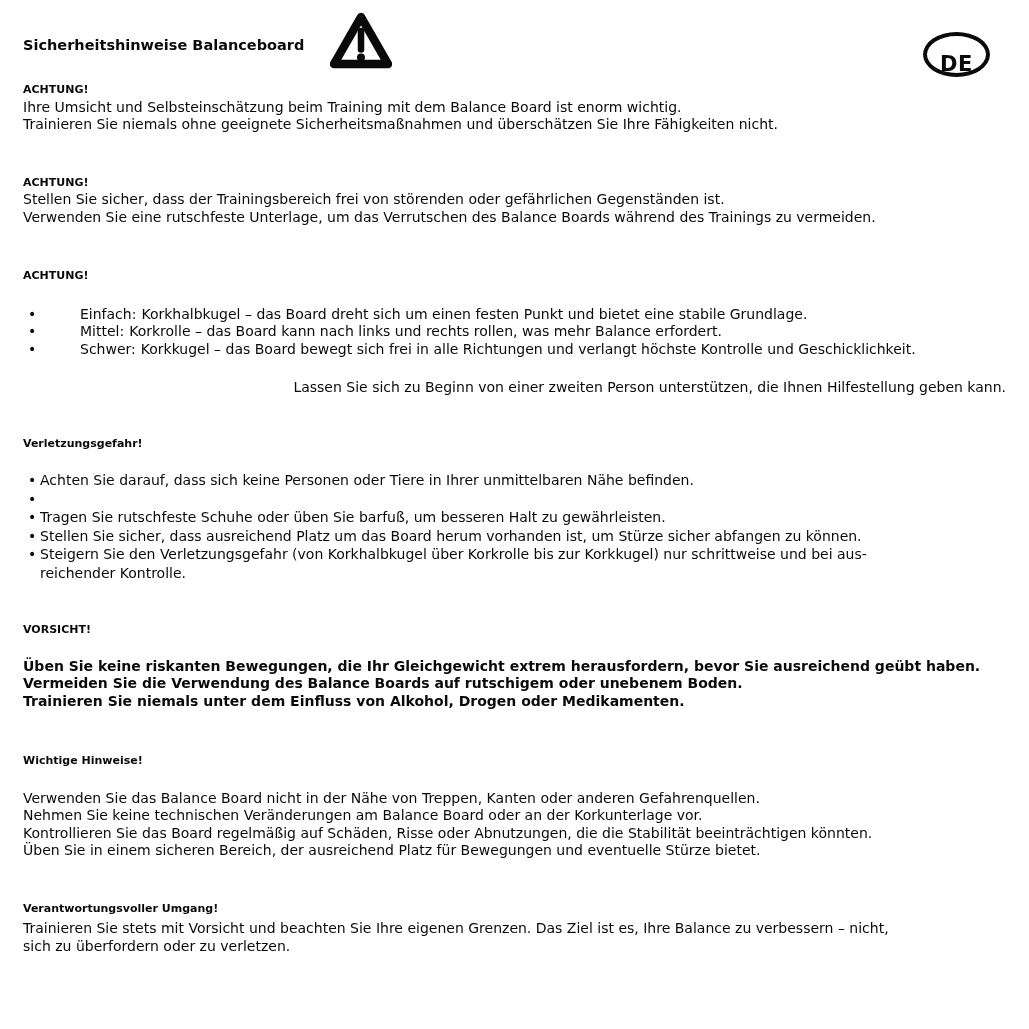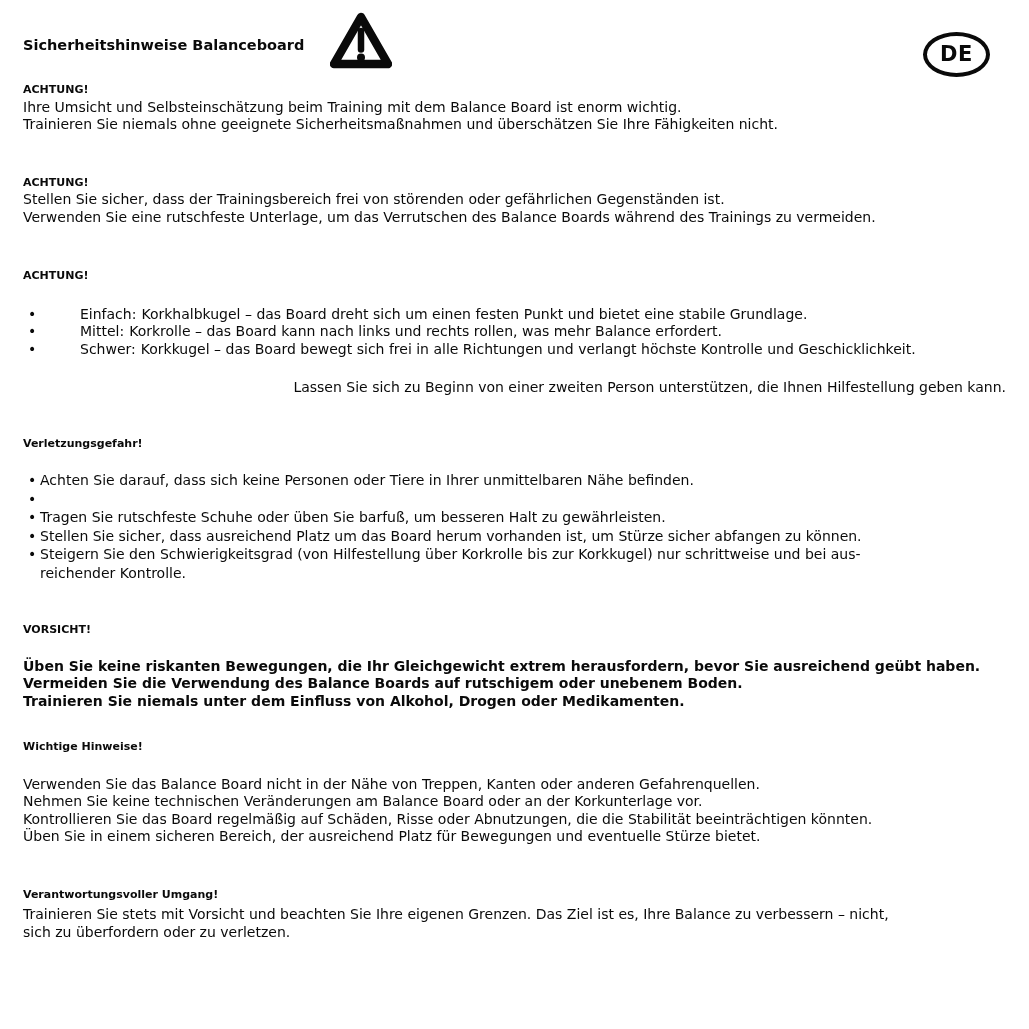--- a/index.html
+++ b/index.html
@@ -17,21 +17,21 @@
   .doc-header { position:relative; height:81px; }
   .title {
     position:absolute; left:0; top:37px;
     font-size:14.5px; font-weight:bold; white-space:nowrap;
   }
   .warn-icon { position:absolute; left:307px; top:11px; }
   .lang-badge {
     position:absolute; right:16px; top:32px;
     width:67px; height:45px;
     border:4.5px solid #0a0a0a; border-radius:50%;
-    display:flex; align-items:center; justify-content:center;
+    display:flex; align-items:flex-end; justify-content:center;
     font-weight:bold; font-size:21px; letter-spacing:0.5px;
   }
 
   .hd { font-size:11px; font-weight:bold; white-space:nowrap; }
   .ln { white-space:nowrap; }
   .b  { font-weight:normal; margin-right:5px;margin-left:40px; }
 
   .li { display:flex; white-space:nowrap; }
   .li .dot { width:17px; padding-left:5px; flex:0 0 17px; }
   .li .txt { white-space:nowrap; }
@@ -40,21 +40,21 @@
   
   #sec-attention2 { margin-top:40px; }
   #sec-beginner   { margin-top:41px; }
   #sec-beginner .levels { margin-top:21px; }
   #sec-beginner .outro  { margin-top:21px;text-align:right; }
   #sec-injury     { margin-top:38px; }
   #sec-injury .bullets  { margin-top:19px; }
   #sec-injury .li { line-height:18.5px; }
   #sec-caution    { margin-top:39px; }
   #sec-caution .body    { margin-top:19px;font-weight:bold; }
-  #sec-important  { margin-top:28px; }
+  #sec-important  { margin-top:42px; }
   #sec-important .body  { margin-top:20px; }
   #sec-responsible{ margin-top:40px; }
   #sec-responsible .body{ margin-top:3px; }
 </style>
 </head>
 <body>
 
 <div class="page">
 
   <header class="doc-header">
@@ -116,21 +116,21 @@
         <span class="dot">•</span>
         <span class="txt">Tragen Sie rutschfeste Schuhe oder üben Sie barfuß, um besseren Halt zu gewährleisten.</span>
       </div>
       <div class="li">
         <span class="dot">•</span>
         <span class="txt">Stellen Sie sicher, dass ausreichend Platz um das Board herum vorhanden ist, um Stürze sicher abfangen zu können.</span>
       </div>
       <div class="li">
         <span class="dot">•</span>
         <span class="txt">
-          <span class="wrap2">Steigern Sie den Schwierigkeitsgrad (von Hilfestellung über Korkrolle bis zur Korkkugel) nur schrittweise und bei aus-</span>
+          <span class="wrap2">Steigern Sie den Verletzungsgefahr (von Korkhalbkugel über Korkrolle bis zur Korkkugel) nur schrittweise und bei aus-</span>
           <span class="wrap2">reichender Kontrolle.</span>
         </span>
       </div>
     </div>
   </section>
 
   <section id="sec-caution">
     <div class="hd">VORSICHT!</div>
     <div class="body">
       <div class="ln">Üben Sie keine riskanten Bewegungen, die Ihr Gleichgewicht extrem herausfordern, bevor Sie ausreichend geübt haben.</div>

